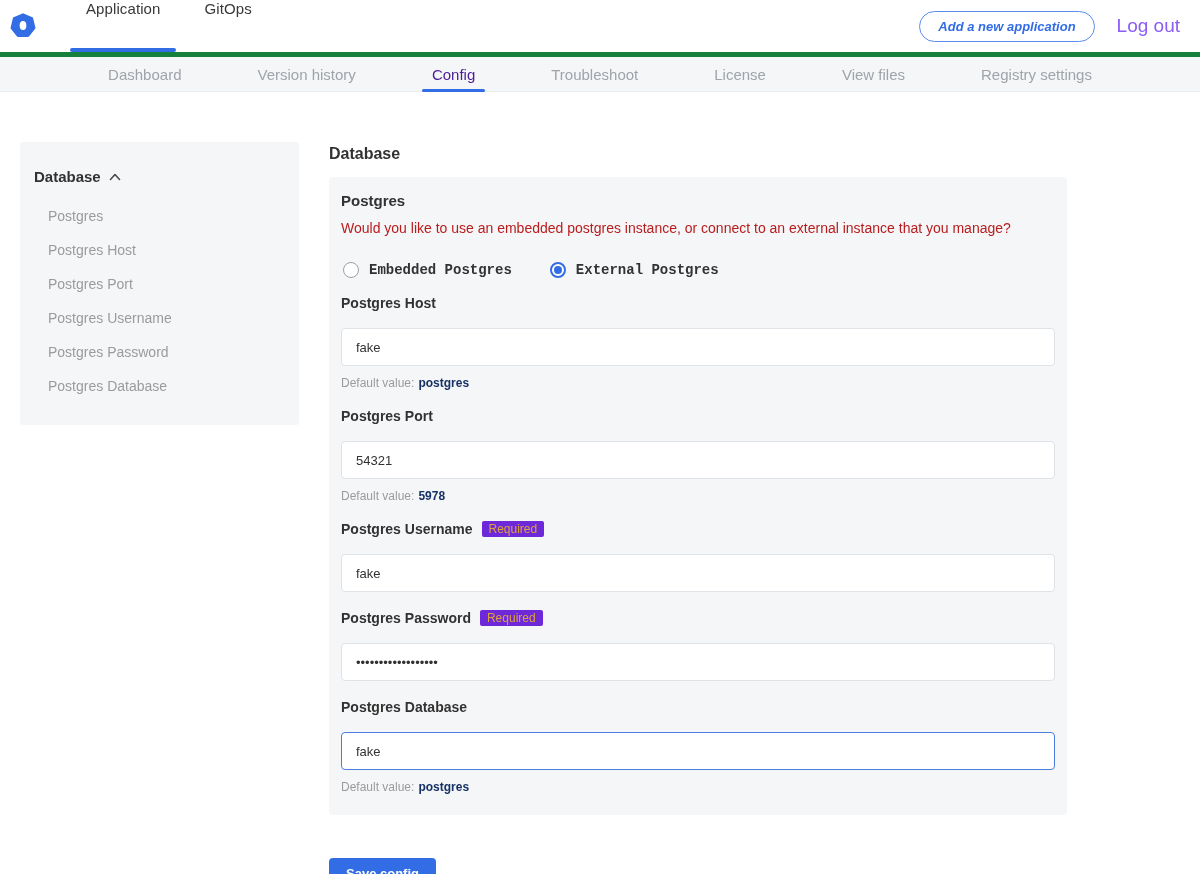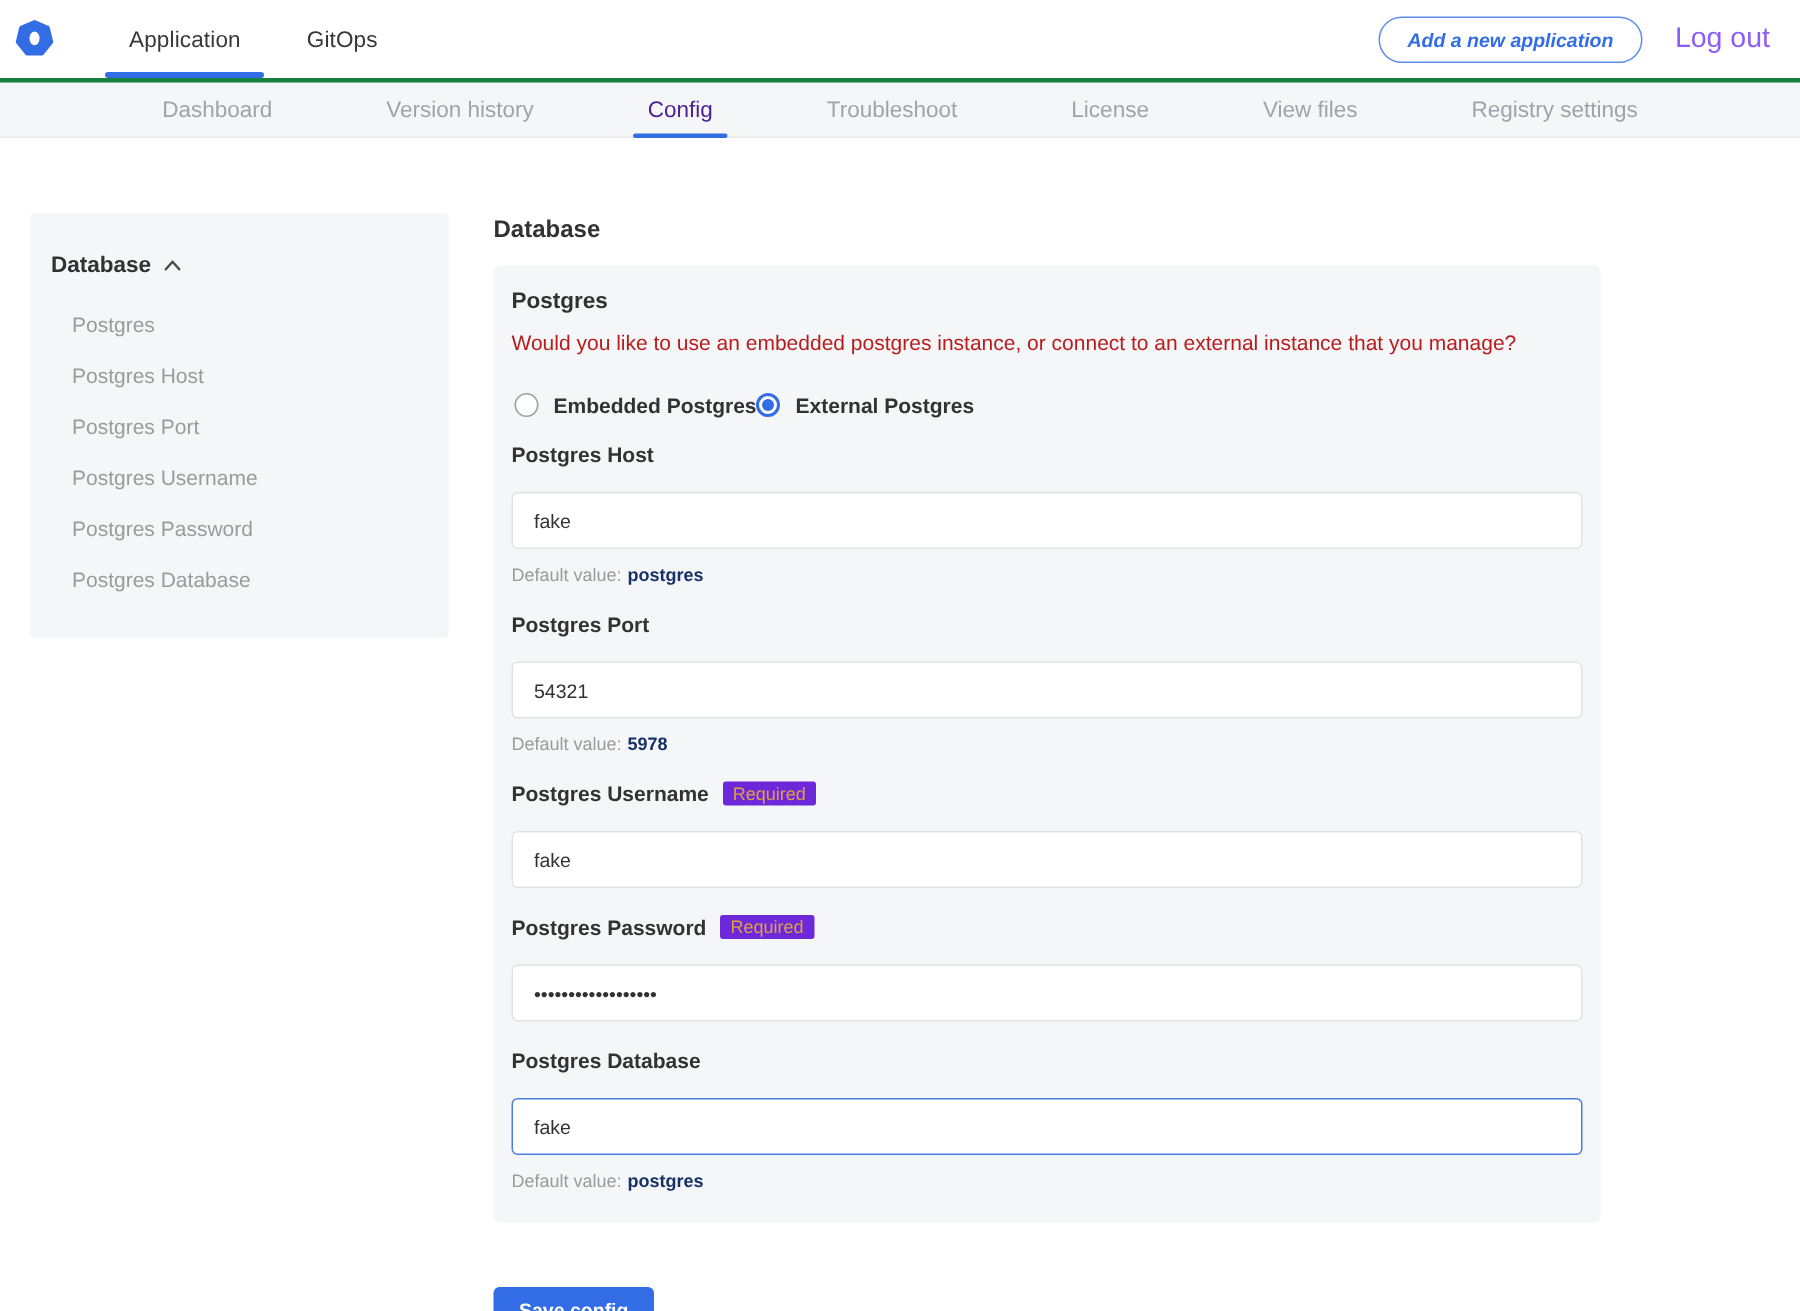--- a/index.html
+++ b/index.html
@@ -16,21 +16,21 @@
     height: 52px;
     background: #ffffff;
     display: flex;
     align-items: center;
     padding: 0 20px 0 8px;
     position: relative;
   }
   .logo { width: 26px; height: 26px; margin: 0 28px 0 2px; display: flex; align-items: center; }
   .top-tabs { display: flex; align-items: stretch; height: 100%; }
   .top-tab {
-    display: flex; align-items: center;
+    display: flex; 
     padding: 0 22px;
     font-size: 15px;
     color: #383838;
     cursor: pointer;
     position: relative;
     letter-spacing: .1px;
   }
   .top-tab.active::after {
     content: "";
     position: absolute;
@@ -53,21 +53,21 @@
     margin-right: 22px;
     cursor: pointer;
     font-style: italic;
   }
   .logout { font-size: 19px; color: #8b5cf6; cursor: pointer; }
 
   
   .subnav {
     height: 40px;
     background: #f4f6f8;
-    border-top: 3px solid #15803d;
+    border-top: 5px solid #15803d;
     border-bottom: 1px solid #e9ebee;
     display: flex;
     justify-content: center;
     align-items: stretch;
     gap: 56px;
   }
   .subnav-item {
     display: flex; align-items: center;
     font-size: 15px;
     color: #9fa4aa;
@@ -123,21 +123,21 @@
   .main-heading { font-size: 16px; font-weight: bold; color: #323232; margin: 3px 0 14px 0; }
 
   .config-card {
     background: #f5f6f8;
     border-radius: 4px;
     padding: 15px 12px 21px 12px;
   }
   .group-title { font-size: 15px; font-weight: bold; color: #323232; margin-bottom: 11px; }
   .group-desc { font-size: 14px; color: #b91c1c; line-height: 16px; }
 
-  .radio-row { display: flex; align-items: center; margin: 26px 0 17px 2px; }
+  .radio-row { display: flex; align-items: center; gap: 38px; margin: 26px 0 17px 2px; font-family: Liberation Mono, monospace; }
   .radio-option { display: flex; align-items: center; gap: 10px; cursor: pointer; }
   .radio-circle {
     width: 16px; height: 16px;
     border-radius: 50%;
     border: 1px solid #9aa0a6;
     background: #ffffff;
     flex: none;
     position: relative;
   }
   .radio-option.selected .radio-circle { border: 2px solid var(--accent); }

